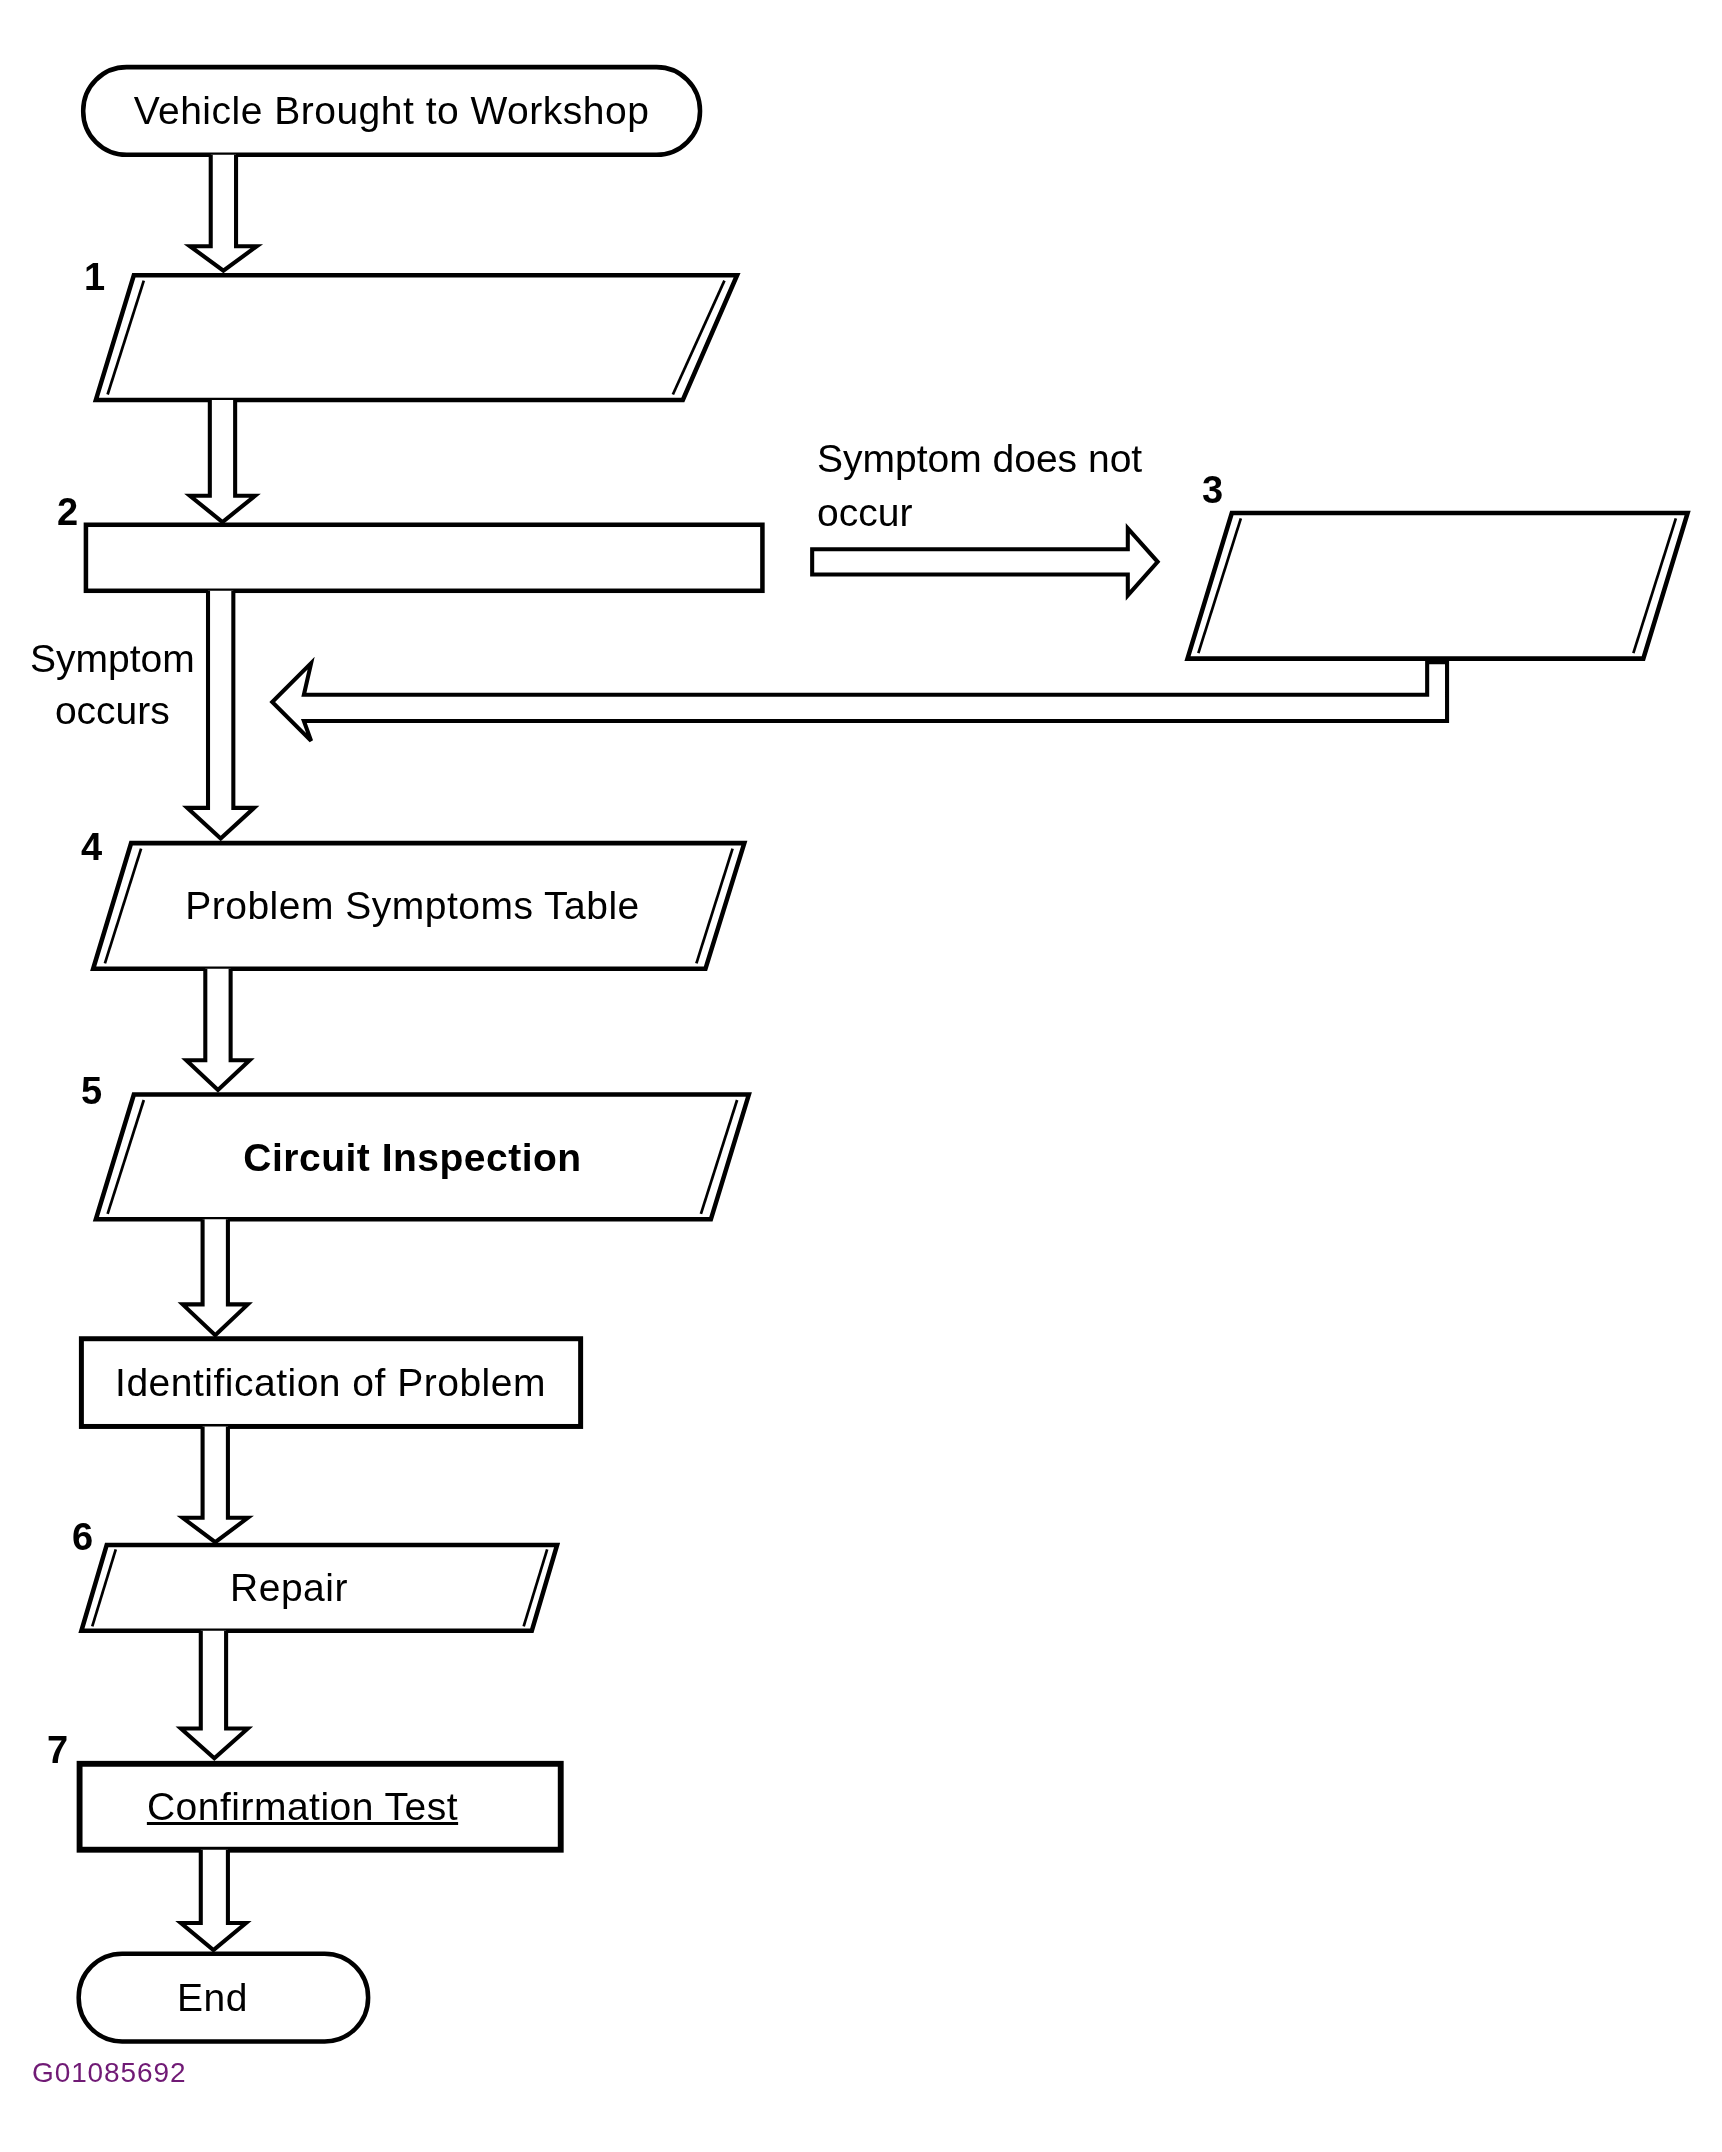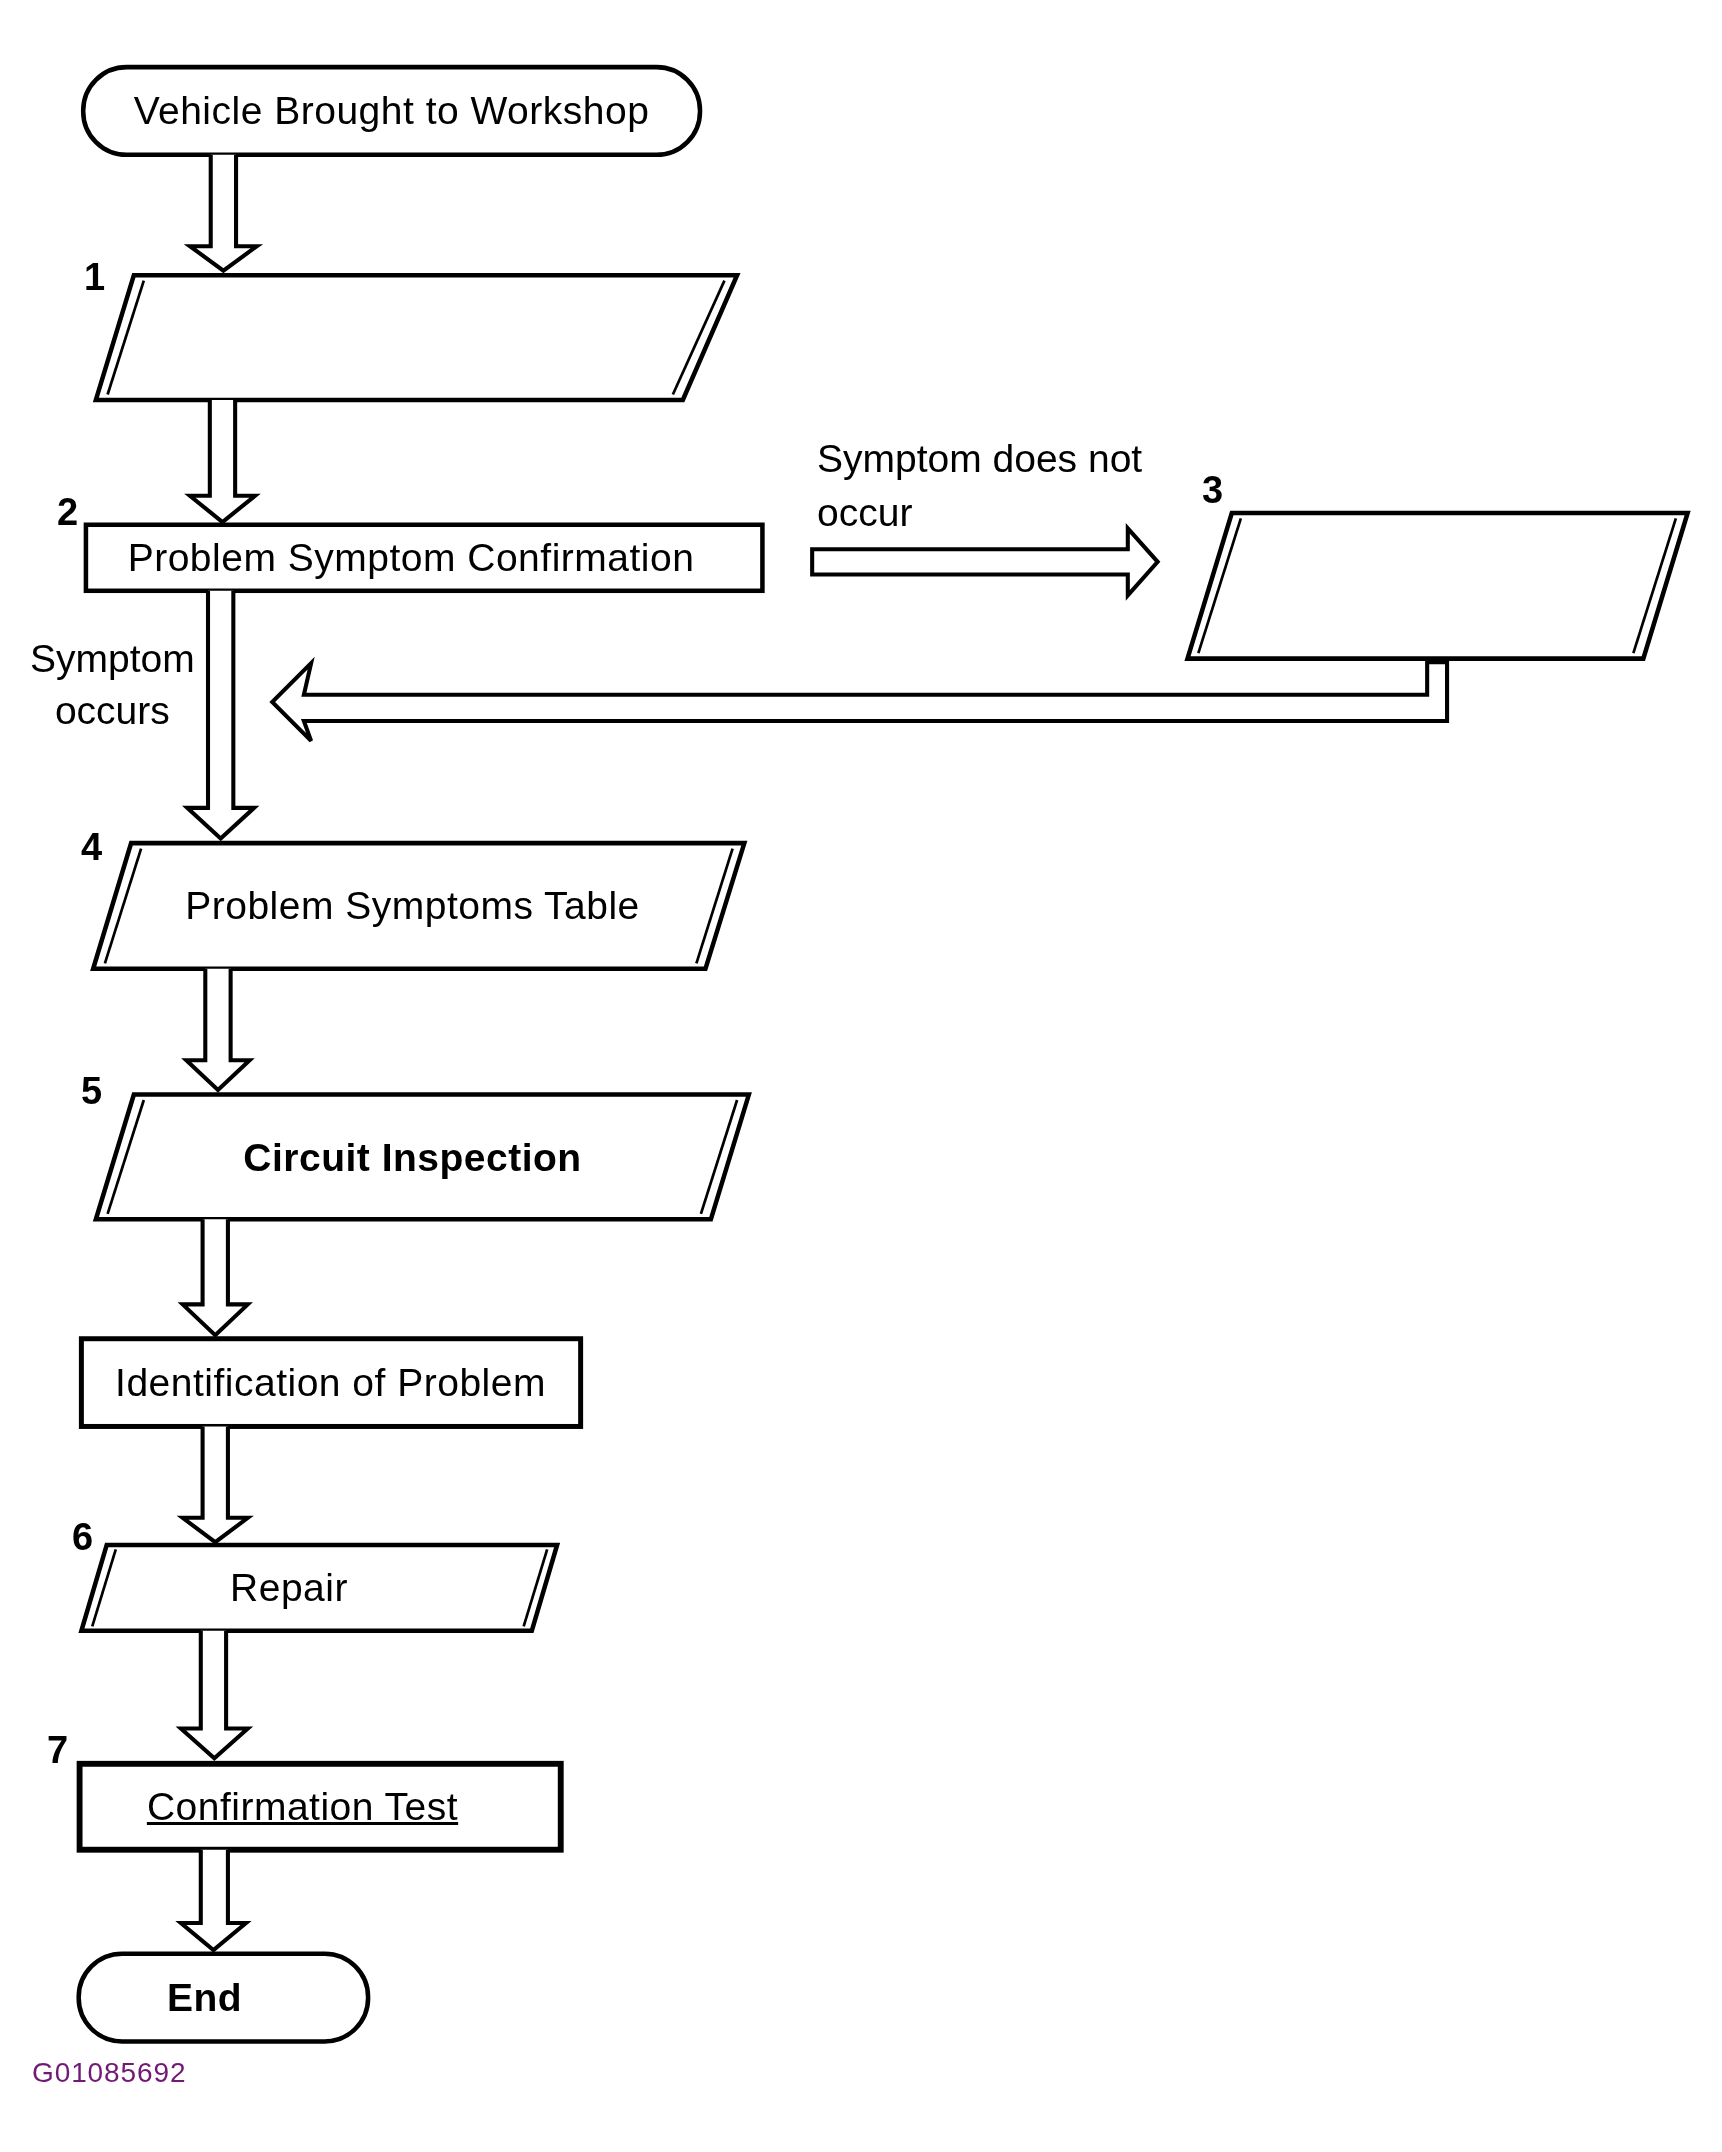--- a/index.html
+++ b/index.html
@@ -105,21 +105,20 @@
     <path d="M 222 2045 L 222 2126 L 200 2126 L 236 2156 L 272 2126 L 252 2126 L 252 2045" fill="#fff" stroke="#000" stroke-width="4.5"></path>
 
     <rect x="87" y="2160" width="320" height="97" rx="48" ry="48" fill="#fff" stroke="#000" stroke-width="5"></rect>
   </svg>
 
   <div class="t" style="left:83px; top:67px; width:617px; height:88px;">Vehicle Brought to Workshop</div>
 
   <div class="num" style="left:84px; top:258px;">1</div>
 
   <div class="num" style="left:57px; top:493px;">2</div>
-  <div class="t" style="left:86px; top:525px; width:650px; height:66px;">Problem Symptom Confirmation</div>
 
   <div class="side-label" style="left:817px; top:432px;">
     <div>Symptom does not</div>
     <div>occur</div>
   </div>
 
   <div class="num" style="left:1202px; top:471px;">3</div>
 
   <div class="side-label" style="left:30px; top:633px;">
     <div style="line-height:52px;">Symptom</div>
@@ -133,18 +132,18 @@
   <div class="t" style="left:81px; top:1339px; width:499px; height:88px;">Identification of Problem</div>
 
   <div class="t bold" style="left:107px; top:1095px; width:611px; height:125px;">Circuit Inspection</div>
 
   <div class="num" style="left:72px; top:1518px;">6</div>
   <div class="t" style="left:81px; top:1545px; width:416px; height:86px;">Repair</div>
 
   <div class="num" style="left:47px; top:1731px;">7</div>
   <div class="t" style="left:80px; top:1764px; width:445px; height:86px;text-decoration:underline;">Confirmation Test</div>
 
-  <div class="t" style="left:60px; top:1954px; width:289px; height:88px;font-weight:bold;">End</div>
+  <div class="t" style="left:68px; top:1954px; width:289px; height:88px;">End</div>
 
   <div class="fig-code">G01085692</div>
 
 </div>
 
 
 </body></html>

